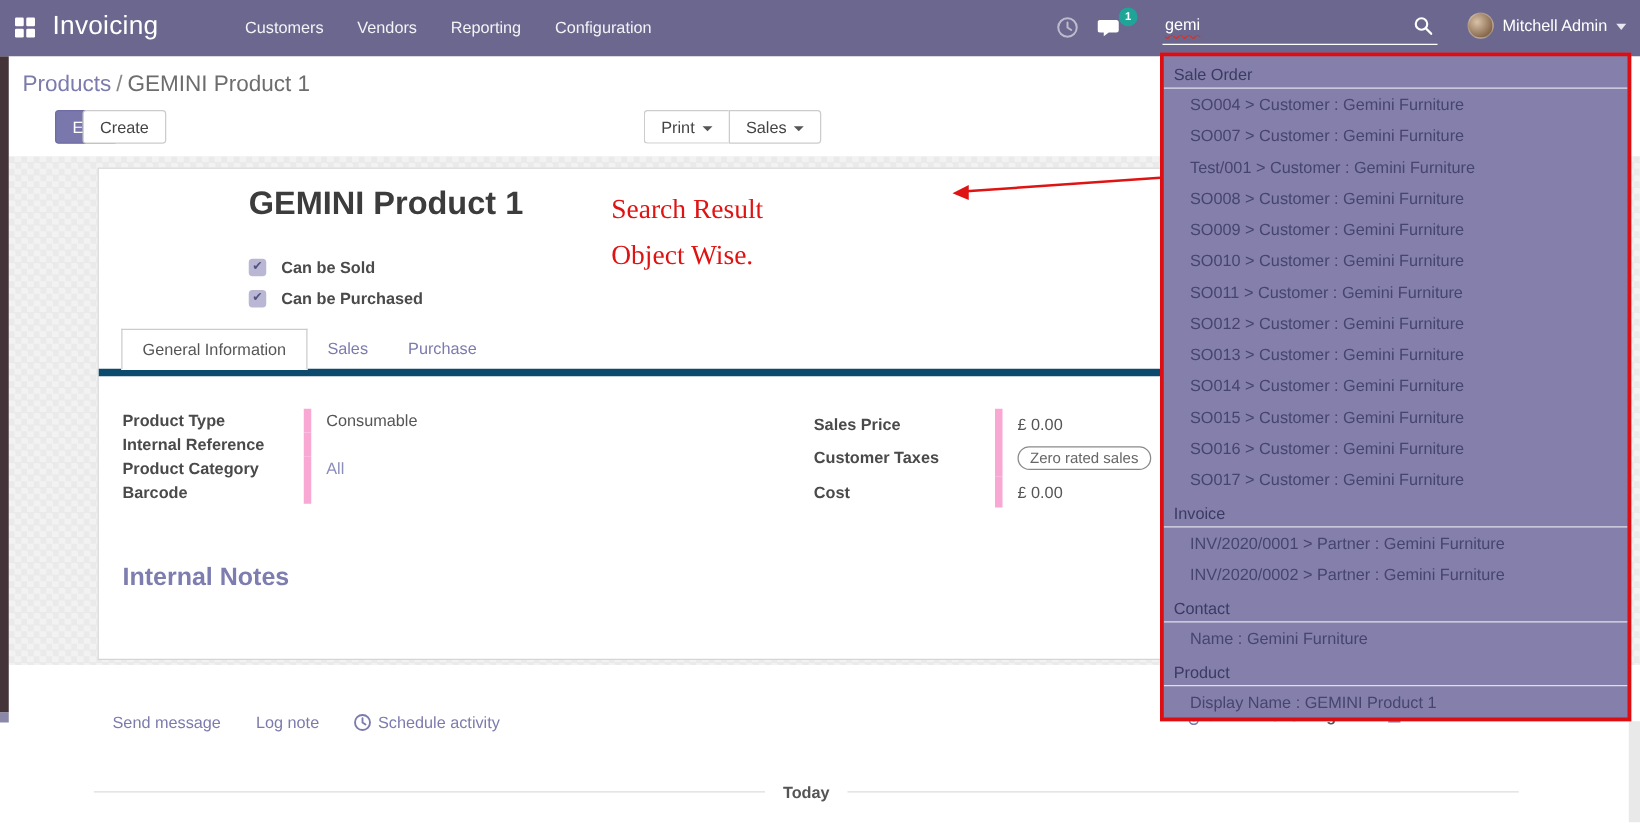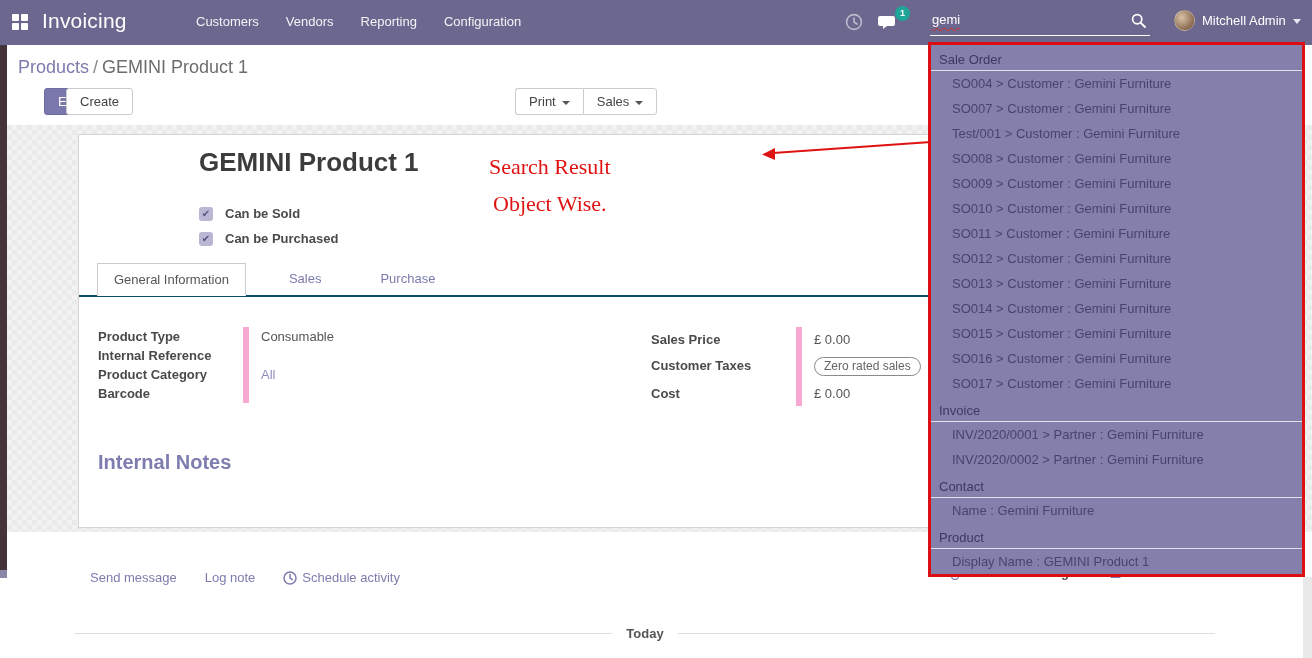--- a/index.html
+++ b/index.html
@@ -53,38 +53,38 @@
   
   .content { position:absolute; left:7px; top:125px; width:1305px; height:407px;
              background-image:repeating-conic-gradient(#f2f2f2 0% 25%, #eaeaea 25% 50%); background-size:10px 10px; }
   .sheet { position:absolute; left:71px; top:9px; width:1154px; height:394px; background:#fff; border:1px solid #d5d5d5; }
   .prod-title { position:absolute; left:120px; top:12px; font-size:26px; font-weight:bold; color:#3c3c3c; }
   .checkboxes { position:absolute; left:120px; top:66px; }
   .cb-row { display:flex; align-items:center; height:25px; }
   .cb-box { width:14px; height:14px; border-radius:3px; background:#b9b7d4; color:#52527e; font-size:10px; line-height:14px; text-align:center; cursor:pointer; }
   .cb-label { margin-left:12px; font-size:13px; font-weight:bold; color:#4a4a4a; }
 
-  .tabs { position:absolute; left:0; top:127px; width:100%; border-bottom:2px solid #0c4a6e; padding-left:18px; display:flex;gap:27px; }
+  .tabs { position:absolute; left:0; top:127px; width:100%; border-bottom:6px solid #0c4a6e; padding-left:18px; display:flex; }
   .tab { font-size:13px; padding:8px 16px; color:#7c7bad; cursor:pointer; position:relative; top:1px; }
   .tab.active { background:#fff; border:1px solid #ccc; border-bottom:1px solid #fff; color:#555; }
 
   .fields-left { position:absolute; left:19px; top:192px; display:table; border-collapse:collapse; }
   .fields-right { position:absolute; left:572px; top:192px; display:table; border-collapse:collapse; }
   .f-row { display:table-row; }
   .f-label { display:table-cell; width:148px; font-size:13px; font-weight:bold; color:#4a4a4a; padding:2px 0; }
   .fields-right .f-label { padding:5px 0; }
   .f-value { display:table-cell; font-size:13px; color:#555; border-left:6px solid #f9a8d4; padding:2px 0 2px 12px; min-width:140px; }
   .fields-right .f-value { padding:5px 0 5px 12px; }
   .f-value.link { color:#8d8dbd; cursor:pointer; }
   .tag-pill { display:inline-block; border:1px solid #8a8a8a; border-radius:10px; padding:0 9px; font-size:12px; color:#666; line-height:17px; }
 
   .section-title { position:absolute; left:19px; top:316px; font-size:20px; font-weight:bold; color:#7d7daf; }
 
   
-  .annotation { position:absolute; left:482px; top:23px; font-family:"Liberation Serif","DejaVu Serif",serif; color:#e01313; font-size:22px; line-height:37px;text-align:center; }
+  .annotation { position:absolute; left:482px; top:23px; font-family:"Liberation Serif","DejaVu Serif",serif; color:#e01313; font-size:22px; line-height:37px; }
   .arrow-svg { position:absolute; left:748px; top:11px; }
 
   
   .chatter { position:absolute; left:7px; top:532px; width:1305px; height:126px; background:#fff; }
   .chat-links { position:absolute; left:83px; top:38px; display:flex; gap:28px; align-items:center; font-size:13px; color:#7c7bad; }
   .chat-links .clink { cursor:pointer; display:flex; align-items:center; gap:5px; }
   .followers { position:absolute; left:941px; top:33px; display:flex; align-items:center; gap:22px; font-size:13px; color:#7c7bad; z-index:1; }
   .followers .fitem { display:flex; align-items:center; gap:4px; cursor:pointer; }
   .followers .green-check { color:#28a745; font-size:12px; }
   .followers .following-label { color:#555; font-weight:bold; }

